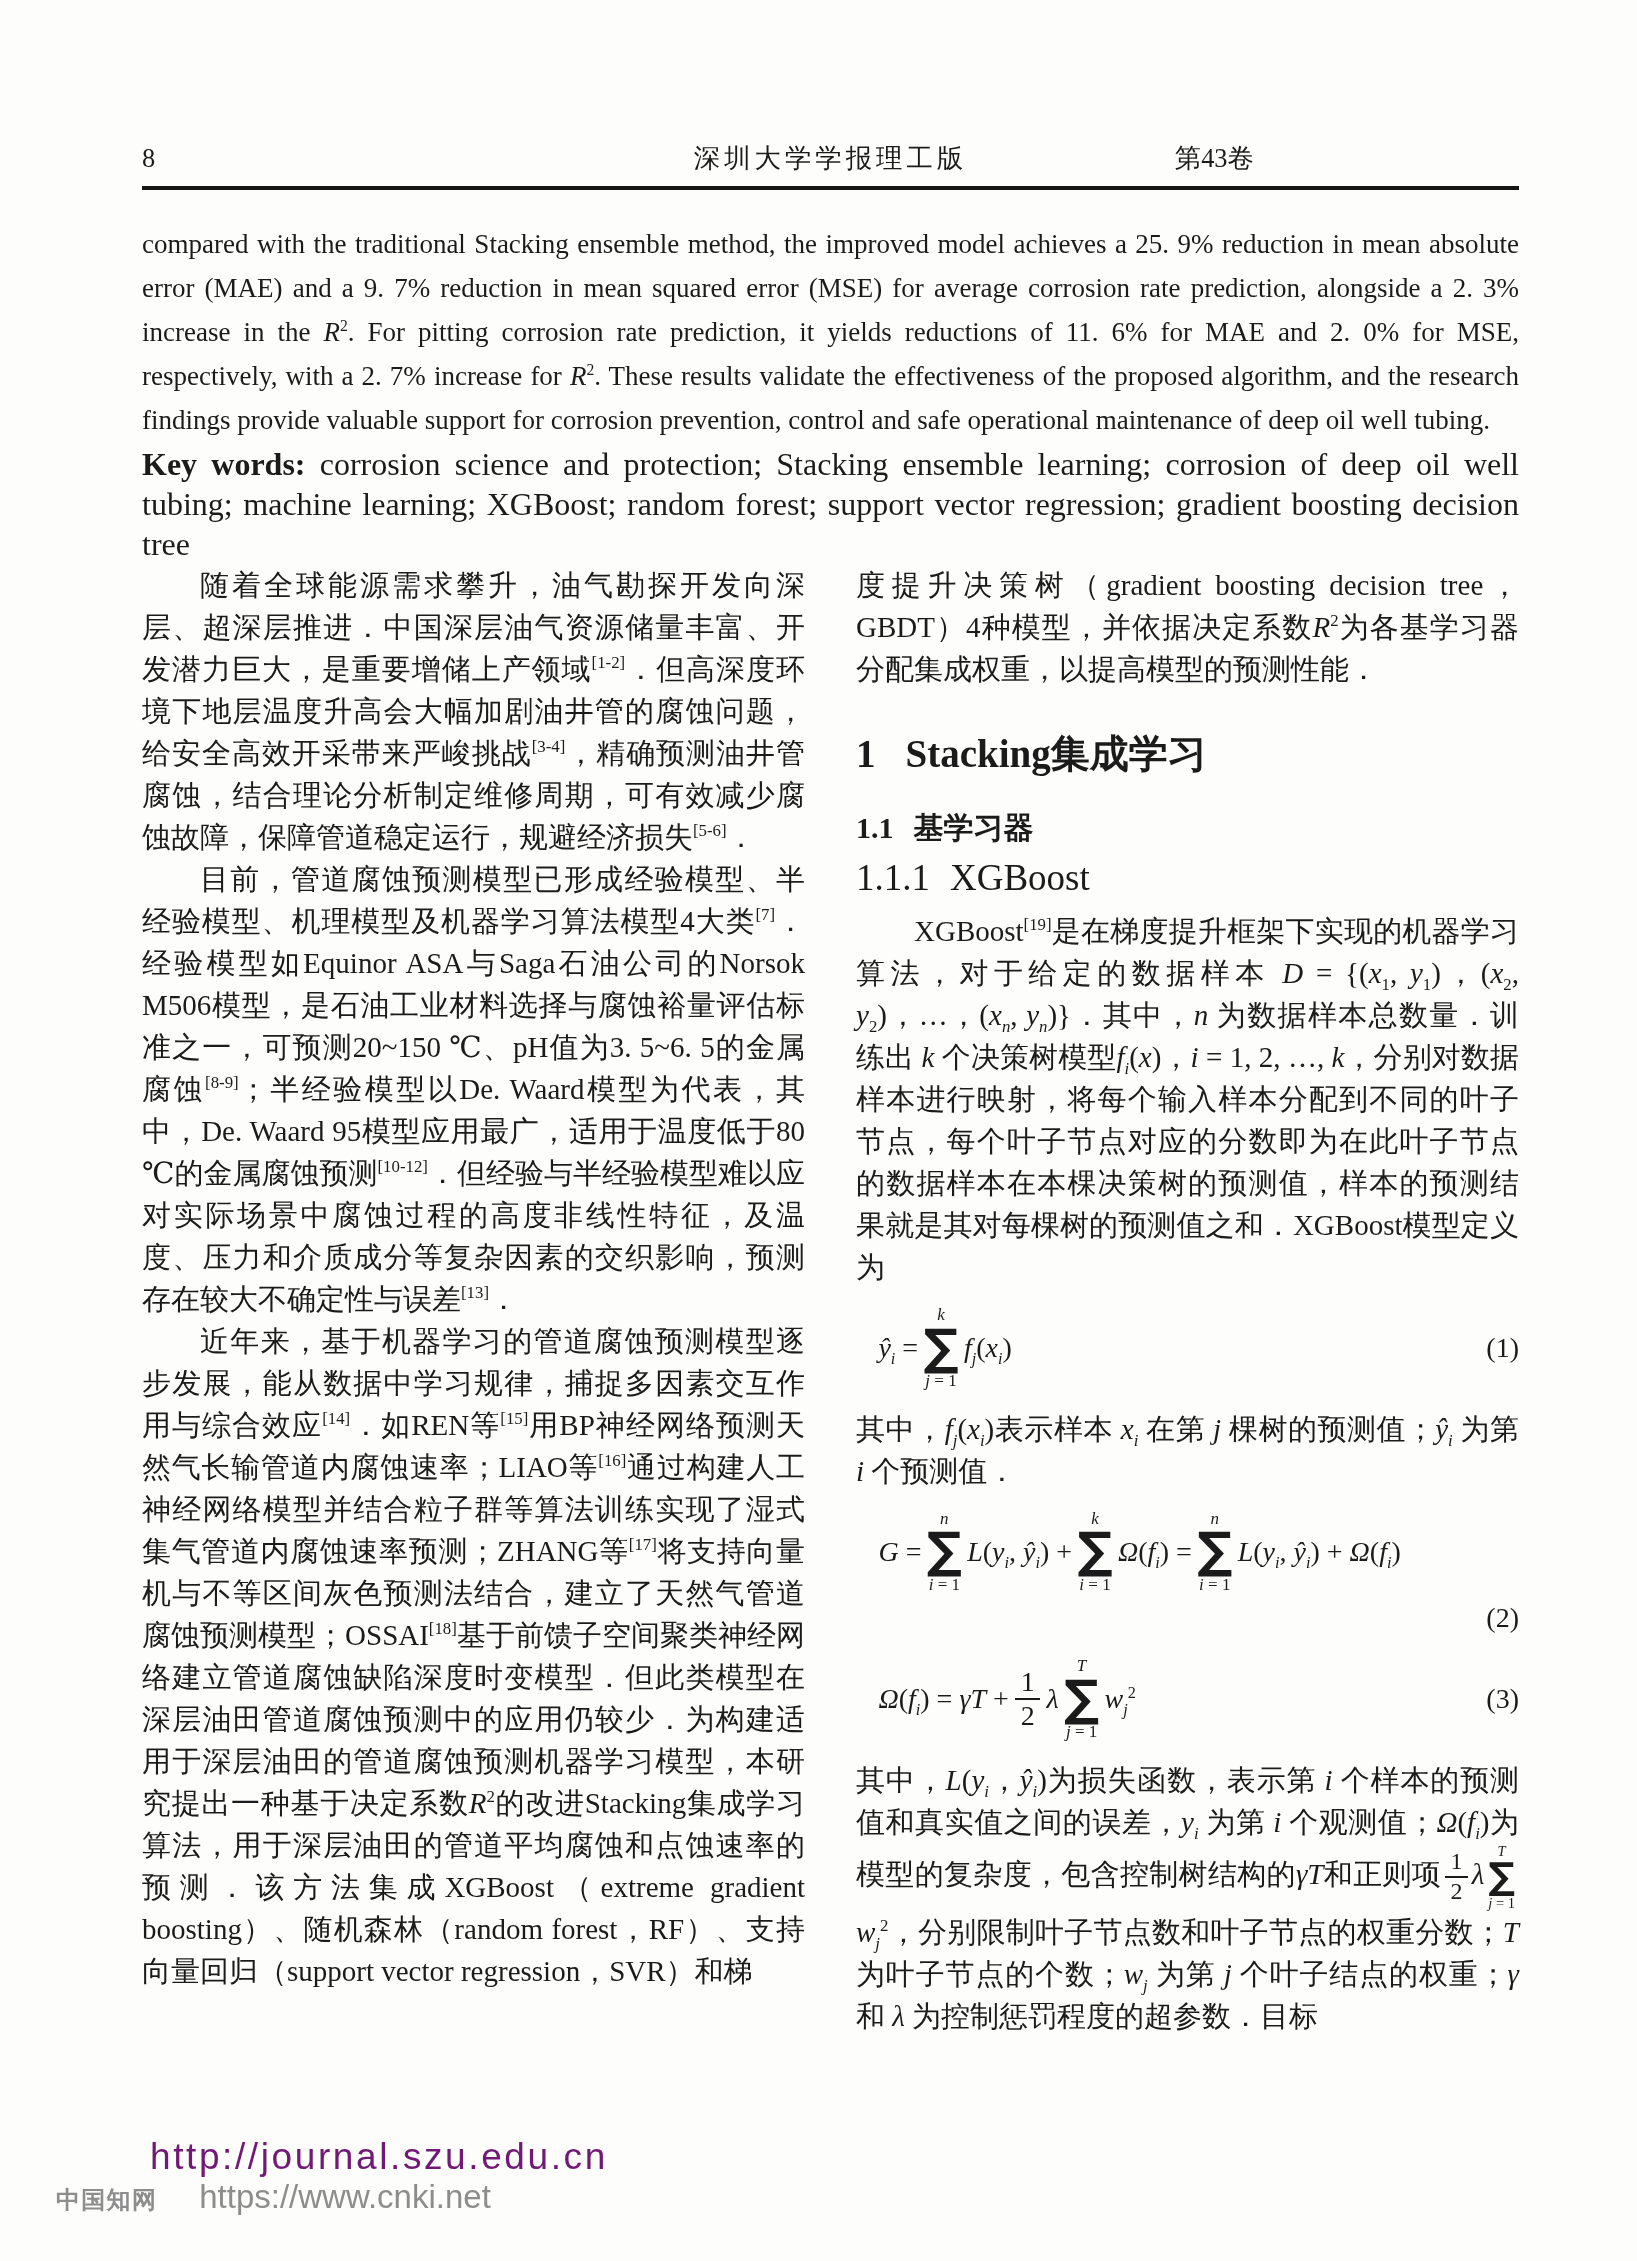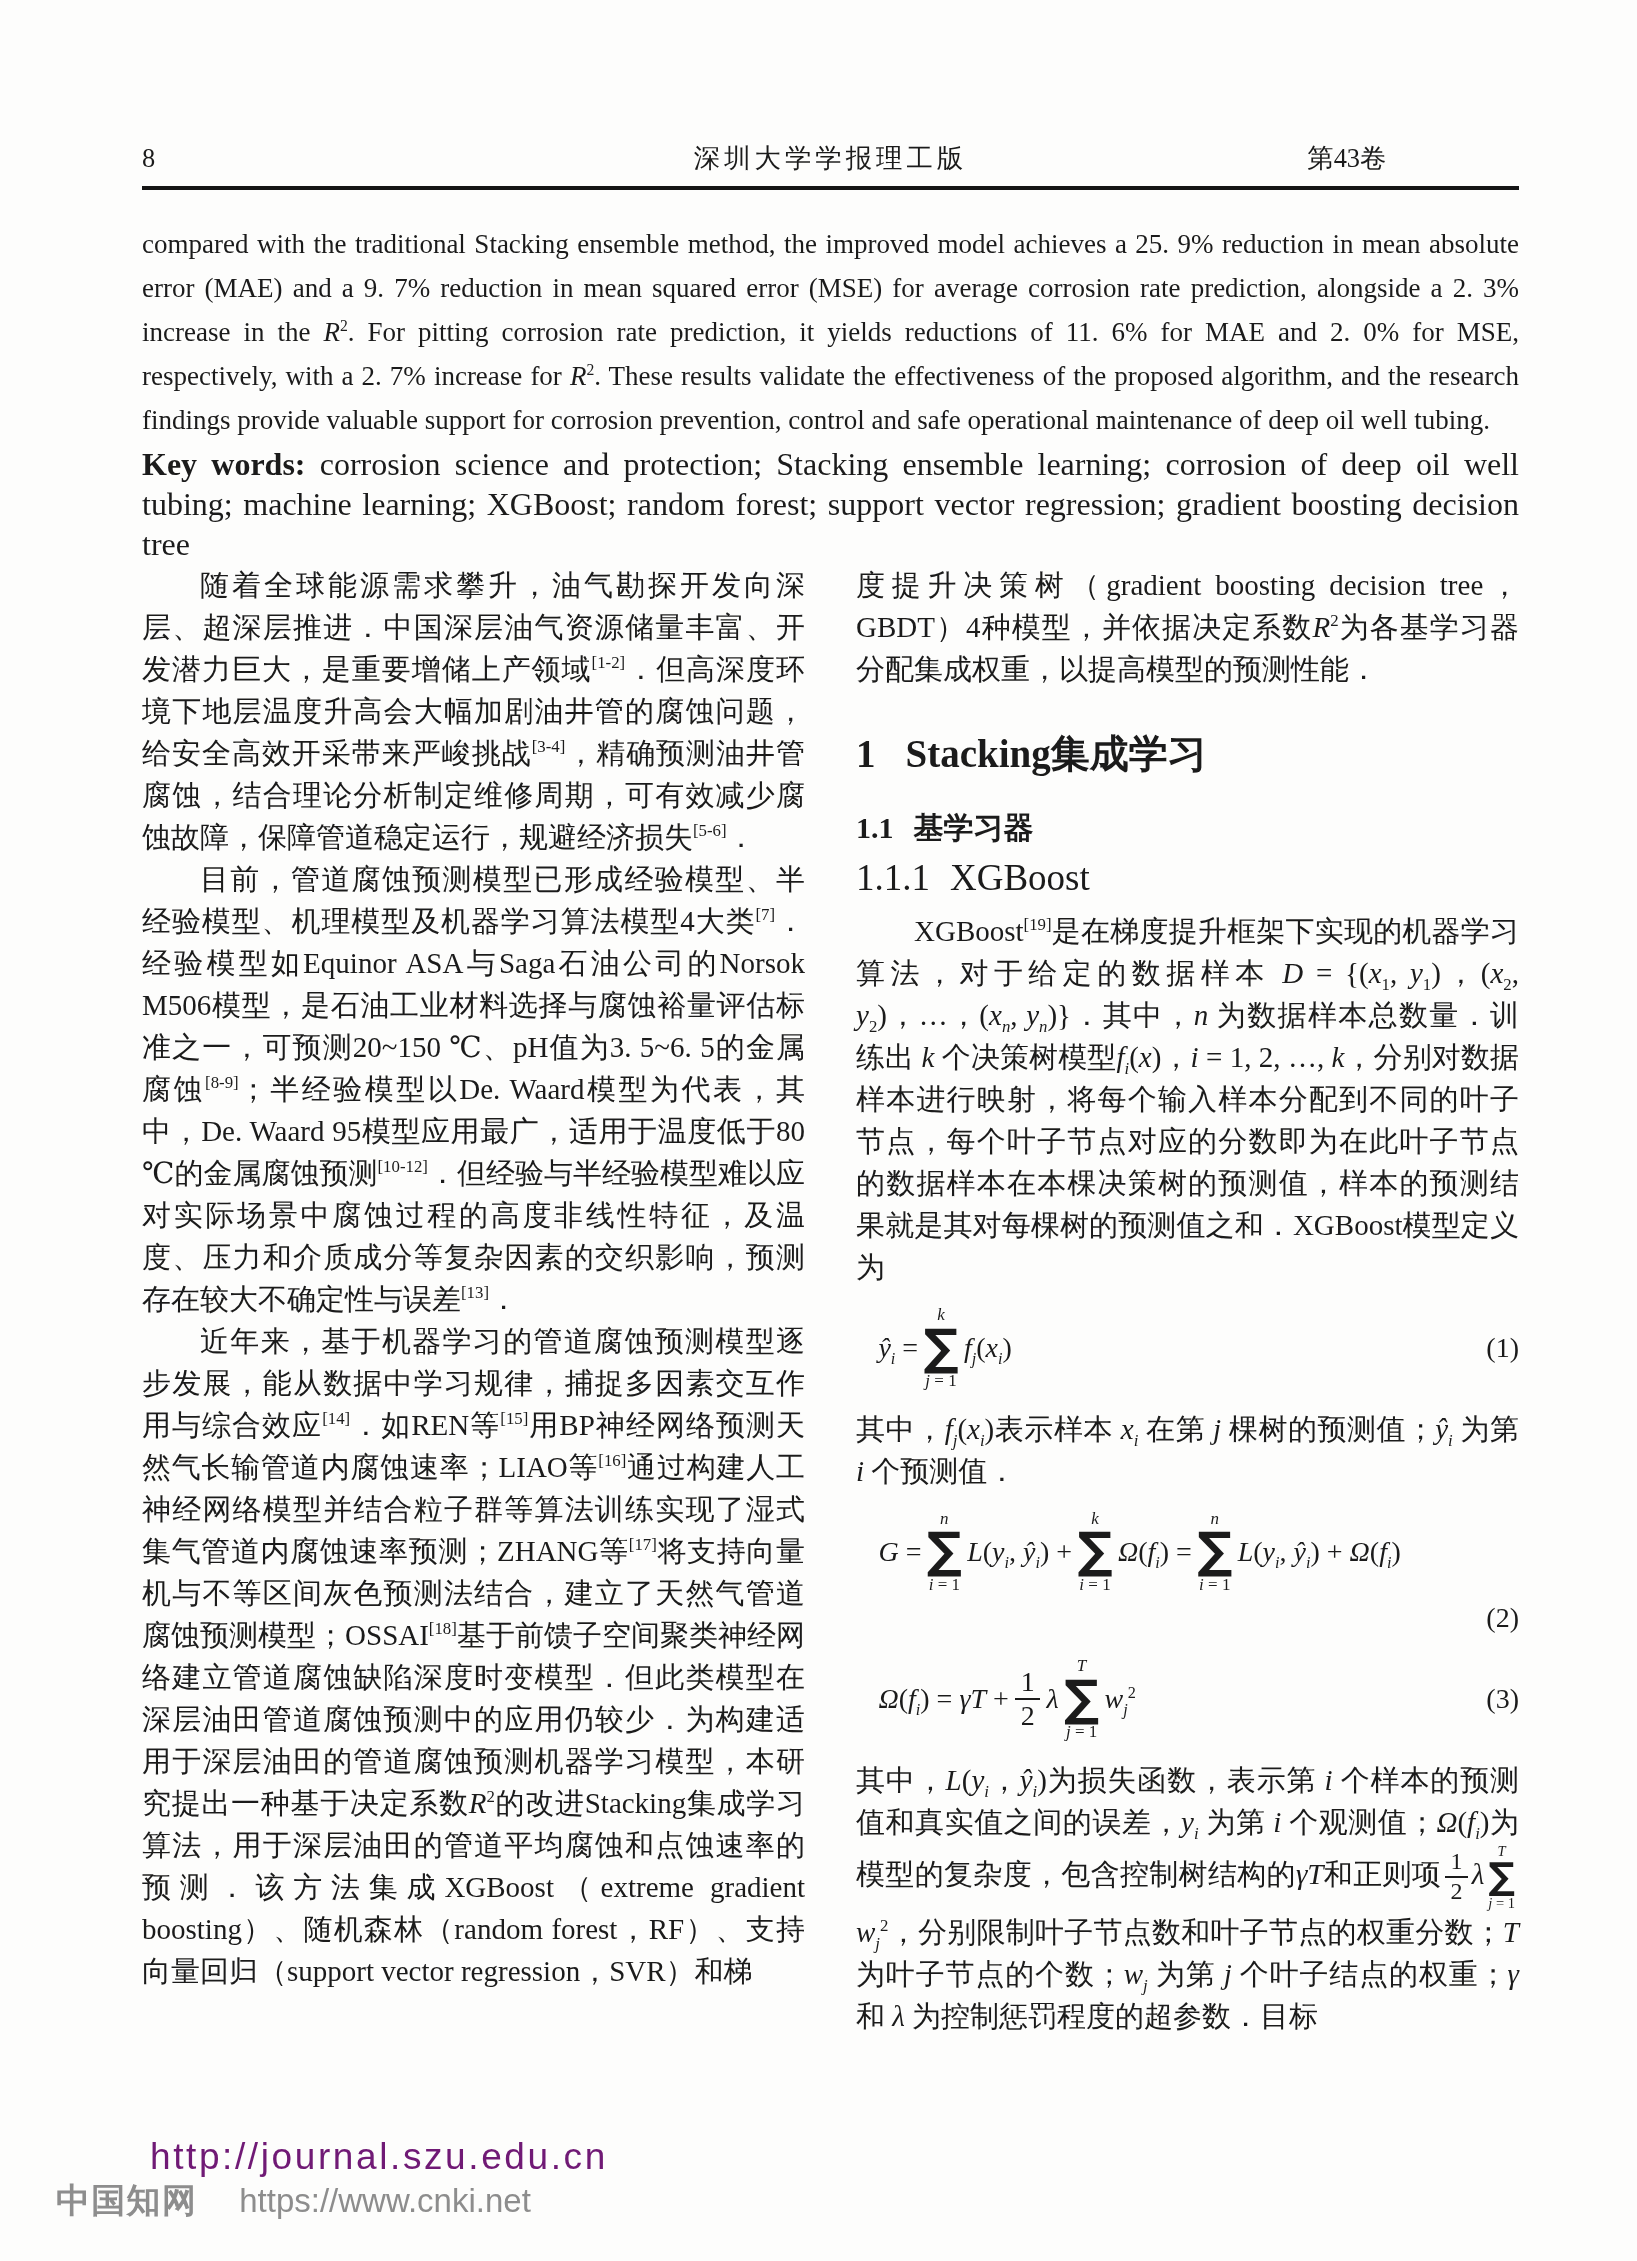--- a/index.html
+++ b/index.html
@@ -6,21 +6,21 @@
   .page{
     width:1638px;height:2261px;position:relative;margin:0 auto;
     background:#fdfdfc;color:#1b1b1b;overflow:hidden;
     font-family:"Liberation Serif","DejaVu Serif",serif;
   }
   .inner{padding:144px 119px 0 142px;}
   
   .page-head{display:flex;align-items:flex-end;font-size:26.4px;line-height:1.1;}
   .page-head .hl{flex:1;text-align:left;}
   .page-head .hc{flex:2;text-align:center;letter-spacing:4px;}
-  .page-head .hr{flex:1;text-align:center;}
+  .page-head .hr{flex:1;text-align:left;}
   .head-rule{border:none;border-top:4px solid #151515;margin:13.2px 0 0 0;}
   
   .abstract{margin-top:32px;font-size:27px;line-height:44px;text-align:justify;}
   .abstract p{margin:0;}
   .keywords{margin-top:1.3px;font-size:32px;line-height:40px;text-align:justify;}
   .kw-label{font-weight:bold;}
   sup{font-size:0.58em;line-height:0;}
   sub{font-size:0.58em;line-height:0;}
   
   .cols{display:flex;gap:51px;}
@@ -55,21 +55,21 @@
   .eqflow .frac{vertical-align:middle;font-size:24px;margin:0 4px;}
   
   .wm-journal{
     position:absolute;left:150px;top:2136px;font-size:37px;color:#701a75;
     font-family:"Liberation Sans","DejaVu Sans",sans-serif;letter-spacing:2.6px;
   }
   .wm-cnki{
     position:absolute;left:56px;top:2178px;display:flex;align-items:baseline;gap:42px;
     font-family:"Liberation Sans","DejaVu Sans",sans-serif;color:#8d8d8d;
   }
-  .wm-cnki .cnki-name{font-size:34px;font-weight:bold;letter-spacing:1.3px;}
+  .wm-cnki .cnki-name{font-size:24px;font-weight:bold;letter-spacing:1.3px;}
   .wm-cnki .cnki-url{font-size:33px;}
 </style>
 </head>
 <body>
 
 <div class="page">
   <div class="inner">
 
     <div class="page-head">
       <span class="hl">8</span>

